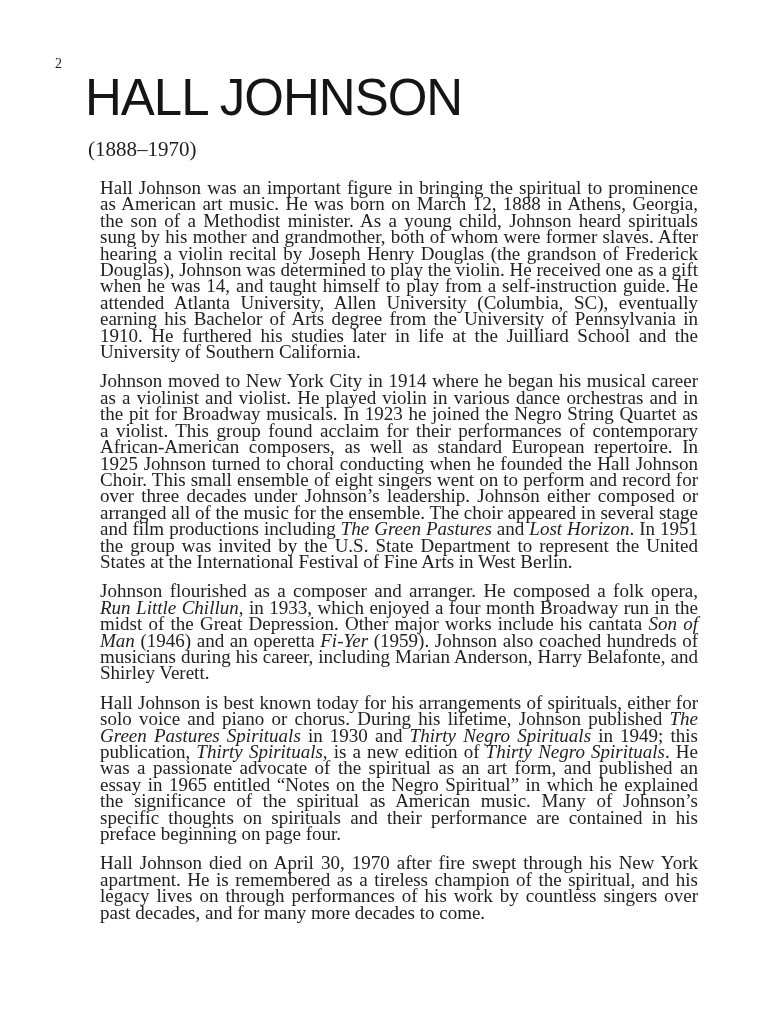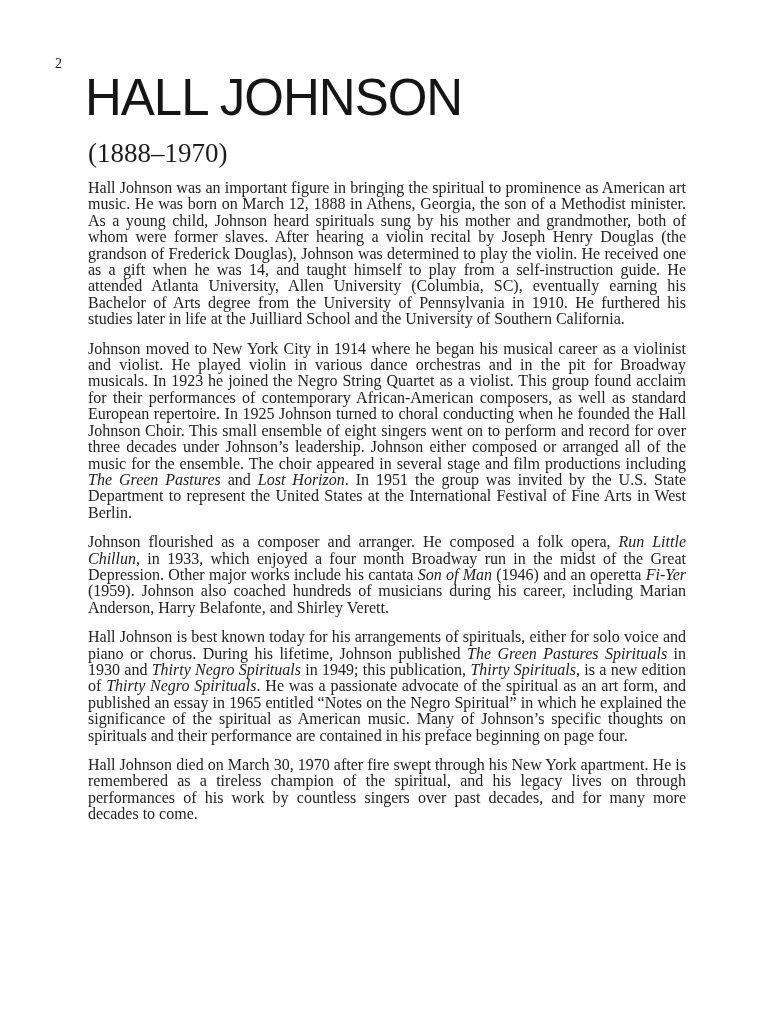--- a/index.html
+++ b/index.html
@@ -33,31 +33,31 @@
     letter-spacing: -1px;
     line-height: 1;
     color: #151515;
     text-align: right;
   }
   .life-dates {
     position: absolute;
     left: 88px;
     top: 137px;
     font-family: "Liberation Serif", serif;
-    font-size: 27px;
+    font-size: 21px;
     line-height: 1.2;
     color: #1d1d1d;
   }
   .bio {
     position: absolute;
-    left: 88px;
+    left: 100px;
     top: 180px;
     width: 598px;
     font-family: "Liberation Serif", serif;
-    font-size: 16px;
+    font-size: 19px;
     line-height: 16.4px;
     text-align: justify;
     color: #222222;
   }
   .bio p {
     margin: 0 0 13px 0;
   }
   .bio em {
   }
 </style>
@@ -69,15 +69,15 @@
 
   <h1 class="title">HALL JOHNSON</h1>
 
   <div class="life-dates">(1888–1970)</div>
 
   <div class="bio" id="bio-container">
       <p><span>Hall Johnson was an important figure in bringing the spiritual to prominence as American art music. He was born on March 12, 1888 in Athens, Georgia, the son of a Methodist minister. As a young child, Johnson heard spirituals sung by his mother and grandmother, both of whom were former slaves. After hearing a violin recital by Joseph Henry Douglas (the grandson of Frederick Douglas), Johnson was determined to play the violin. He received one as a gift when he was 14, and taught himself to play from a self-instruction guide. He attended Atlanta University, Allen University (Columbia, SC), eventually earning his Bachelor of Arts degree from the University of Pennsylvania in 1910. He furthered his studies later in life at the Juilliard School and the University of Southern California.</span></p>
       <p><span>Johnson moved to New York City in 1914 where he began his musical career as a violinist and violist. He played violin in various dance orchestras and in the pit for Broadway musicals. In 1923 he joined the Negro String Quartet as a violist. This group found acclaim for their performances of contemporary African-American composers, as well as standard European repertoire. In 1925 Johnson turned to choral conducting when he founded the Hall Johnson Choir. This small ensemble of eight singers went on to perform and record for over three decades under Johnson’s leadership. Johnson either composed or arranged all of the music for the ensemble. The choir appeared in several stage and film productions including </span><em>The Green Pastures</em><span> and </span><em>Lost Horizon</em><span>. In 1951 the group was invited by the U.S. State Department to represent the United States at the International Festival of Fine Arts in West Berlin.</span></p>
       <p><span>Johnson flourished as a composer and arranger. He composed a folk opera, </span><em>Run Little Chillun</em><span>, in 1933, which enjoyed a four month Broadway run in the midst of the Great Depression. Other major works include his cantata </span><em>Son of Man</em><span> (1946) and an operetta </span><em>Fi-Yer</em><span> (1959). Johnson also coached hundreds of musicians during his career, including Marian Anderson, Harry Belafonte, and Shirley Verett.</span></p>
       <p><span>Hall Johnson is best known today for his arrangements of spirituals, either for solo voice and piano or chorus. During his lifetime, Johnson published </span><em>The Green Pastures Spirituals</em><span> in 1930 and </span><em>Thirty Negro Spirituals</em><span> in 1949; this publication, </span><em>Thirty Spirituals</em><span>, is a new edition of </span><em>Thirty Negro Spirituals</em><span>. He was a passionate advocate of the spiritual as an art form, and published an essay in 1965 entitled “Notes on the Negro Spiritual” in which he explained the significance of the spiritual as American music. Many of Johnson’s specific thoughts on spirituals and their performance are contained in his preface beginning on page four.</span></p>
-      <p><span>Hall Johnson died on March 30, 1970 after fire swept through his New York apartment. He is remembered as a tireless champion of the spiritual, and his legacy lives on through performances of his work by countless singers over past decades, and for many more decades to come.</span></p>
+      <p><span>Hall Johnson died on April 30, 1970 after fire swept through his New York apartment. He is remembered as a tireless champion of the spiritual, and his legacy lives on through performances of his work by countless singers over past decades, and for many more decades to come.</span></p>
     </div>
 </div>
 
 </body></html>

